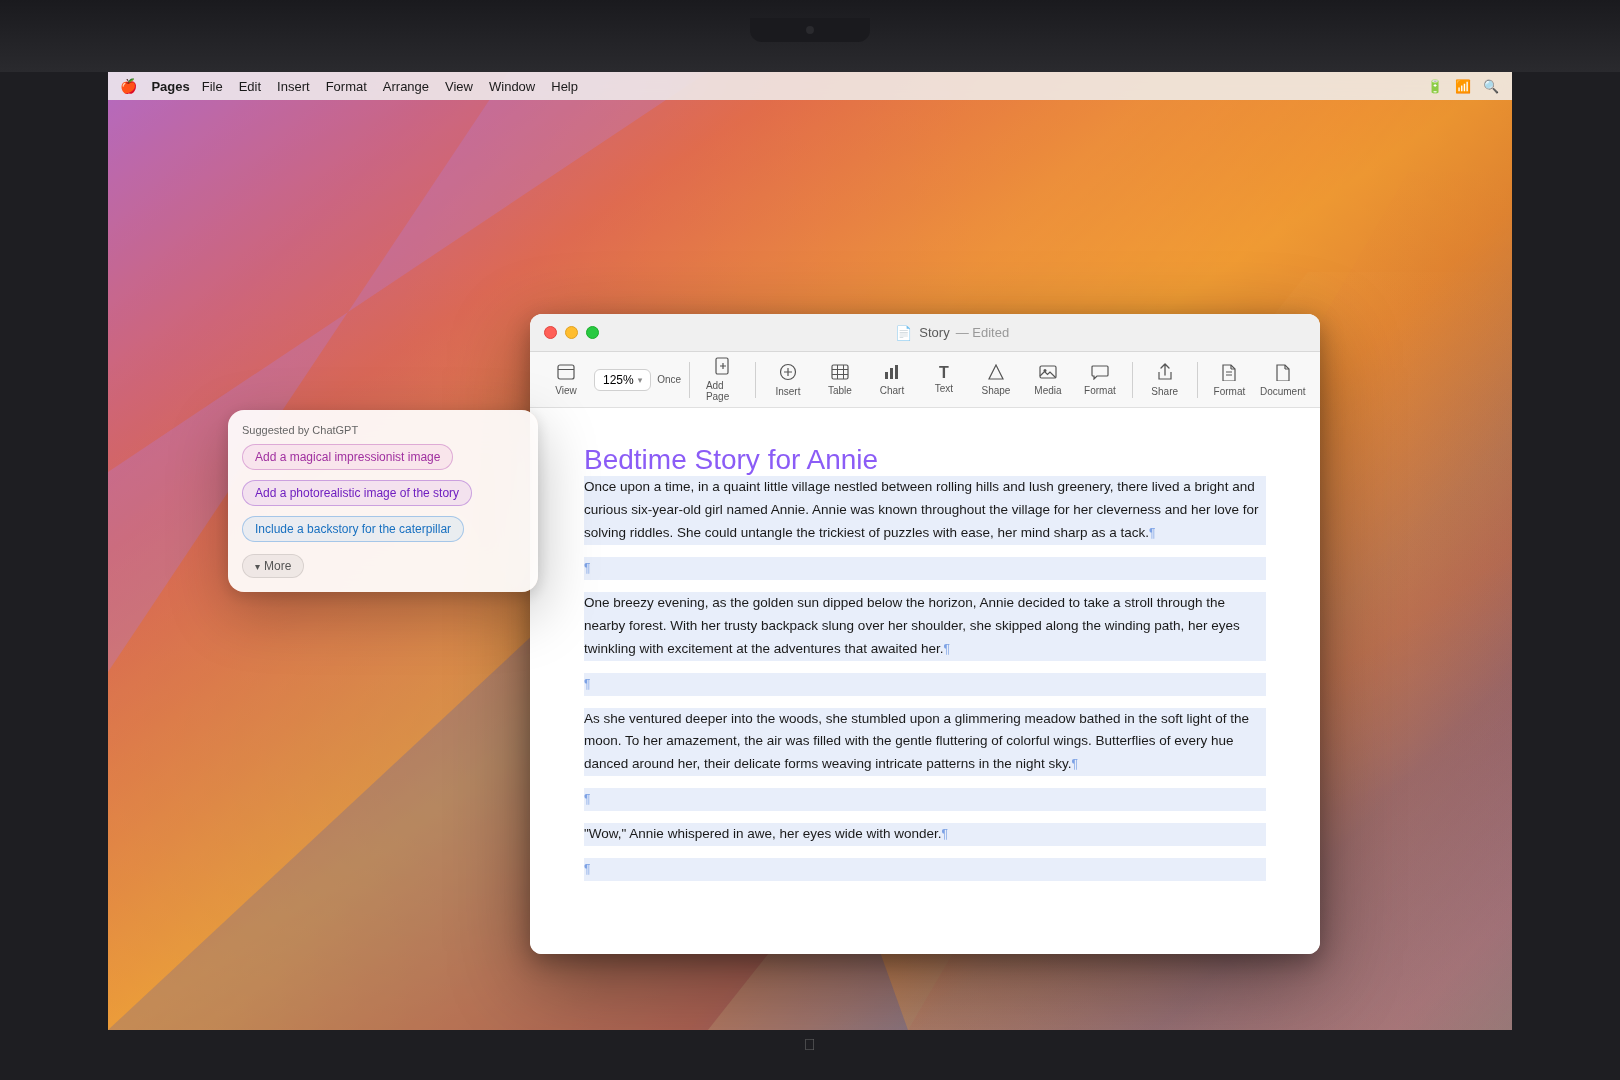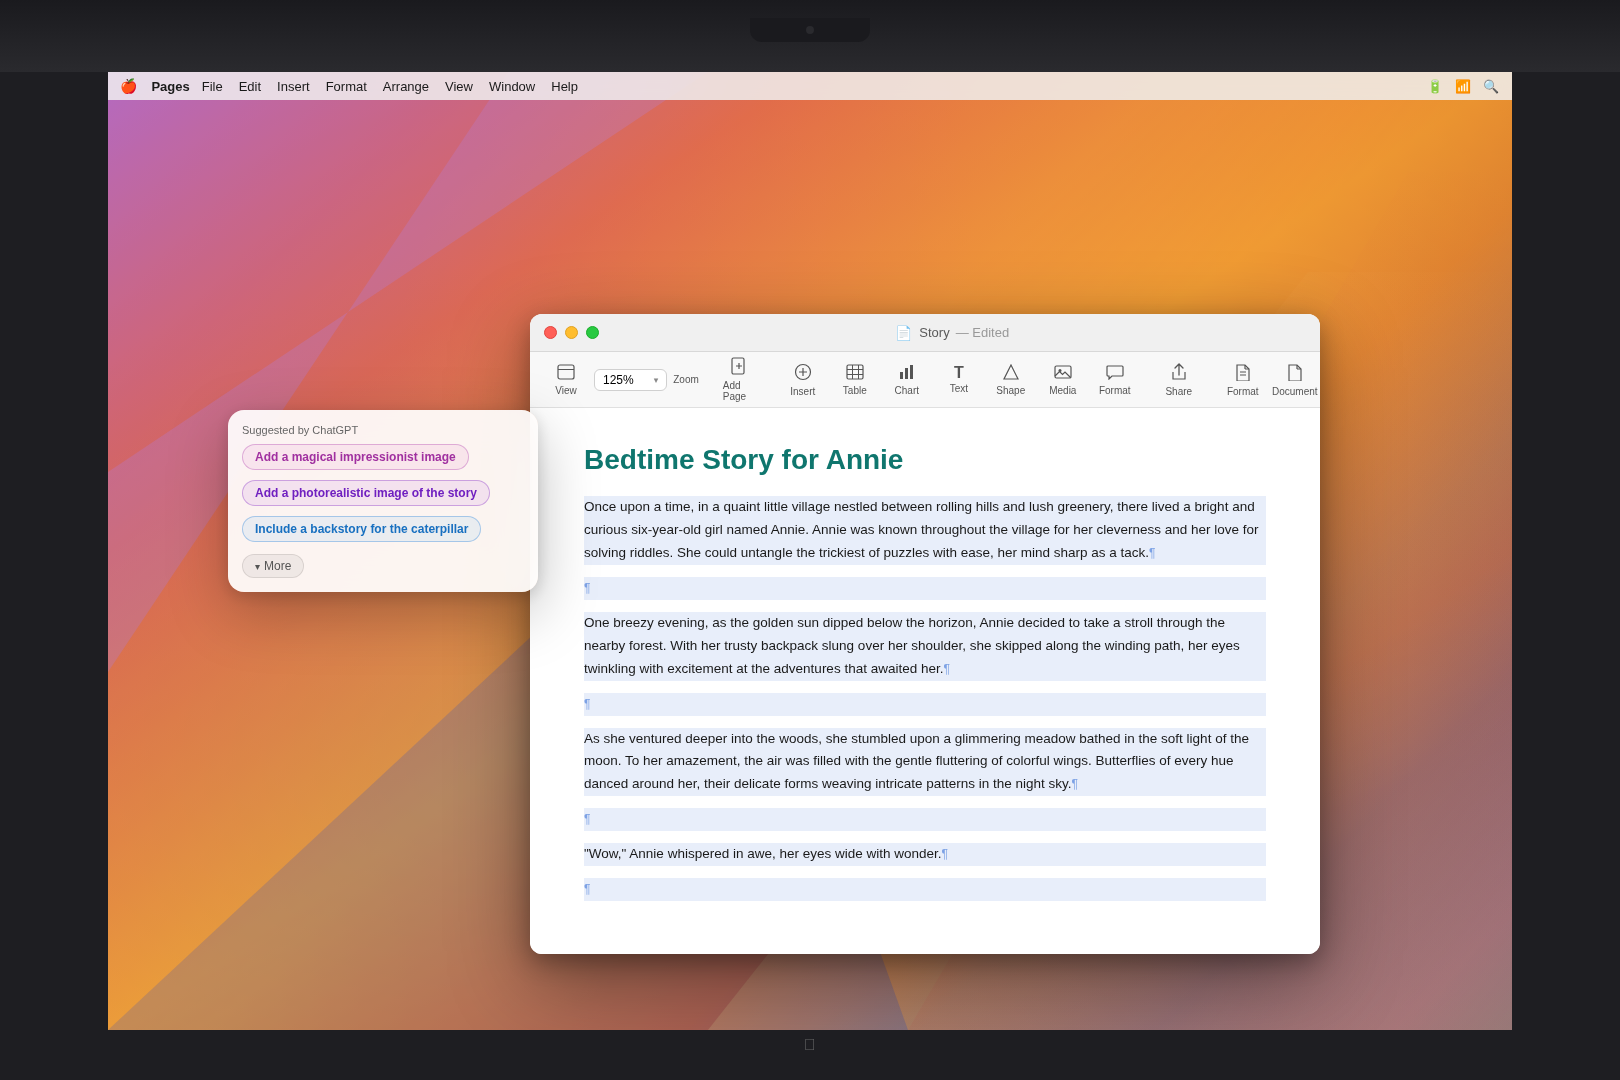--- a/index.html
+++ b/index.html
@@ -185,36 +185,35 @@
 
     .zoom-control {
       display: flex;
       align-items: center;
       background: white;
       border: 1px solid #d0d0d0;
       border-radius: 6px;
       padding: 3px 8px;
       font-size: 12px;
       cursor: pointer;
-      gap: 20px;
+      gap: 4px;
     }
 
     
     .document-content {
       padding: 36px 54px;
       overflow-y: auto;
       height: calc(100% - 94px);
       background: white;
     }
 
     .doc-title {
       font-size: 28px;
-      font-weight: 700;
-      color: #0f766e;
-      margin-bottom: 20px;
+      font-weight: 400;
+      color: #8b5cf6;
       font-family: -apple-system, BlinkMacSystemFont, 'SF Pro Display', sans-serif;
     }
 
     .doc-paragraph {
       font-size: 13.5px;
       line-height: 1.7;
       color: #1a1a1a;
       margin-bottom: 12px;
     }
 
@@ -281,21 +280,20 @@
 
     .suggestion-chip {
       display: inline-flex;
       align-items: center;
       border-radius: 20px;
       padding: 5px 12px;
       font-size: 12px;
       margin-bottom: 6px;
       cursor: pointer;
       border: 1.5px solid transparent;
-      font-weight: bold;
     }
 
     .chip-impressionist {
       background: rgba(220,120,200,0.12);
       border-color: rgba(180,80,180,0.4);
       color: #a030a0;
     }
 
     .chip-photorealistic {
       background: rgba(180,100,220,0.12);
@@ -536,21 +534,21 @@
               <rect x="1" y="5" width="16" height="1" fill="#555"></rect>
             </svg>
         </span>
         <span class="toolbar-label">View</span>
       </div>
 
       <div class="zoom-control">
         <span>125%</span>
         <span style="font-size:9px;color:#888;">▾</span>
       </div>
-      <span style="font-size:10px;color:#555;margin-left:2px;">Zoom</span>
+      <span style="font-size:10px;color:#555;margin-left:2px;">Once</span>
 
       <div class="toolbar-divider"></div>
 
       <div class="toolbar-item">
         <span class="toolbar-icon">
           <svg width="18" height="18" viewBox="0 0 18 18" fill="none">
               <rect x="2" y="1" width="12" height="16" rx="1.5" stroke="#555" stroke-width="1.2"></rect>
               <line x1="6" y1="9" x2="12" y2="9" stroke="#555" stroke-width="1.2"></line>
               <line x1="9" y1="6" x2="9" y2="12" stroke="#555" stroke-width="1.2"></line>
             </svg>

